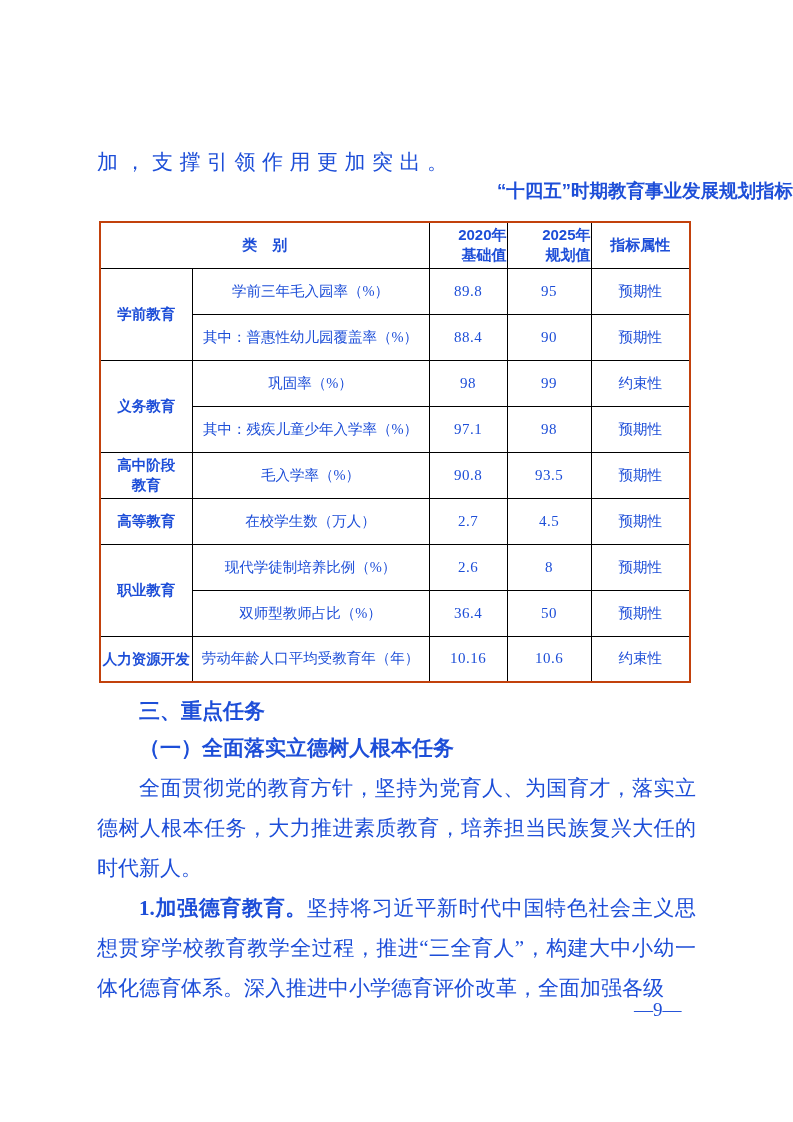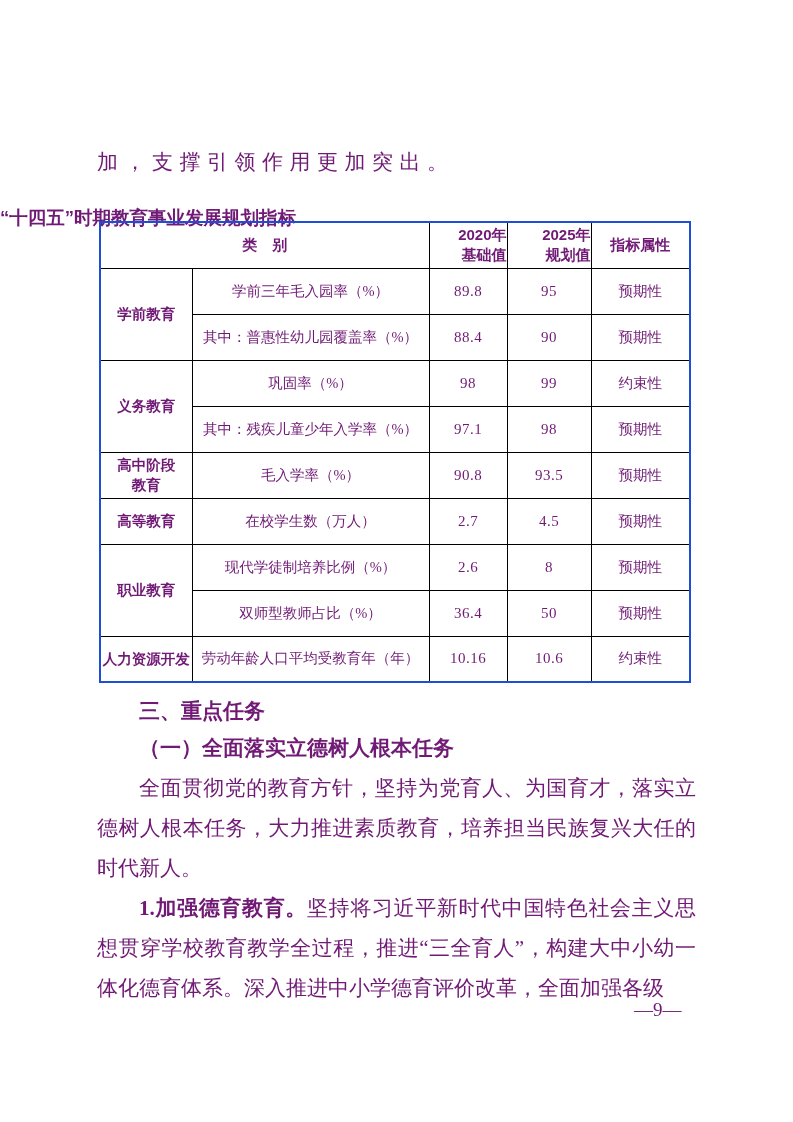--- a/index.html
+++ b/index.html
@@ -1,57 +1,57 @@
 <!DOCTYPE html>
 <html><head>
 <meta charset="utf-8">
 <style>
   html, body { margin: 0; padding: 0; background: #ffffff; }
   .page {
     position: relative;
     width: 793px;
     height: 1122px;
     background: #ffffff;
-    color: #701a75;
+    color: #1d4ed8;
     font-family: "Liberation Serif", "DejaVu Serif", serif;
     overflow: hidden;
   }
 
   
   .intro {
     position: absolute;
     left: 97px;
     top: 147px;
     width: 606px;
     font-size: 21px;
     line-height: 30px;
     letter-spacing: 6.5px;
   }
 
   
   .tbl-title {
     position: absolute;
     left: 0;
-    top: 205px;
+    top: 178px;
     width: 793px;
-    text-align: left;
+    text-align: right;
     font-family: "Liberation Sans", "DejaVu Sans", sans-serif;
     font-weight: bold;
     font-size: 18.5px;
   }
 
   
   table.plan {
     position: absolute;
     left: 99px;
     top: 221px;
     width: 590px;
     border-collapse: collapse;
     table-layout: fixed;
-    border: 2px solid #1d4ed8;
+    border: 2px solid #c2410c;
   }
   table.plan tr { height: 46px; }
   table.plan th, table.plan td {
     border: 1px solid #000;
     text-align: center;
     vertical-align: middle;
     padding: 0;
     overflow: hidden;
   }
   table.plan th {

